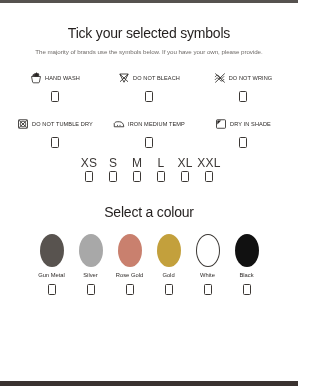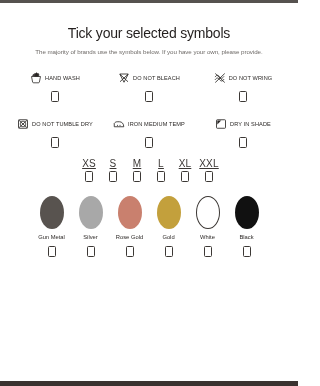--- a/index.html
+++ b/index.html
@@ -109,25 +109,24 @@
     justify-content: center;
     gap: 9px;
   }
   .size-cell {
     display: flex;
     flex-direction: column;
     align-items: center;
     width: 15px;
   }
   .size-label {
-    font-size: 10px;
+    font-size: 12px;
     color: #3b3735;
     letter-spacing: 0.2px;
     line-height: 9px;
-    text-decoration: underline;
   }
   .size-cell .cbx { margin-top: 3px; }
 
   
   #colour-title { margin-top: 22px; }
   .colour-row {
     margin-top: 14px;
     display: flex;
     justify-content: center;
     gap: 7px;
@@ -259,20 +258,21 @@
       <div class="size-cell">
         <span class="size-label">XL</span>
         <div class="cbx"></div>
       </div>
       <div class="size-cell">
         <span class="size-label">XXL</span>
         <div class="cbx"></div>
       </div>
     </div>
 
+    <h2 class="h-title" id="colour-title">Select a colour</h2>
 
     <div class="colour-row">
       <div class="colour-cell">
         <div class="swatch" style="background: rgb(88, 83, 79); border: 0px;"></div>
         <span class="colour-label">Gun Metal</span>
         <div class="cbx"></div>
       </div>
       <div class="colour-cell">
         <div class="swatch" style="background: rgb(168, 168, 168); border: 0px;"></div>
         <span class="colour-label">Silver</span>

